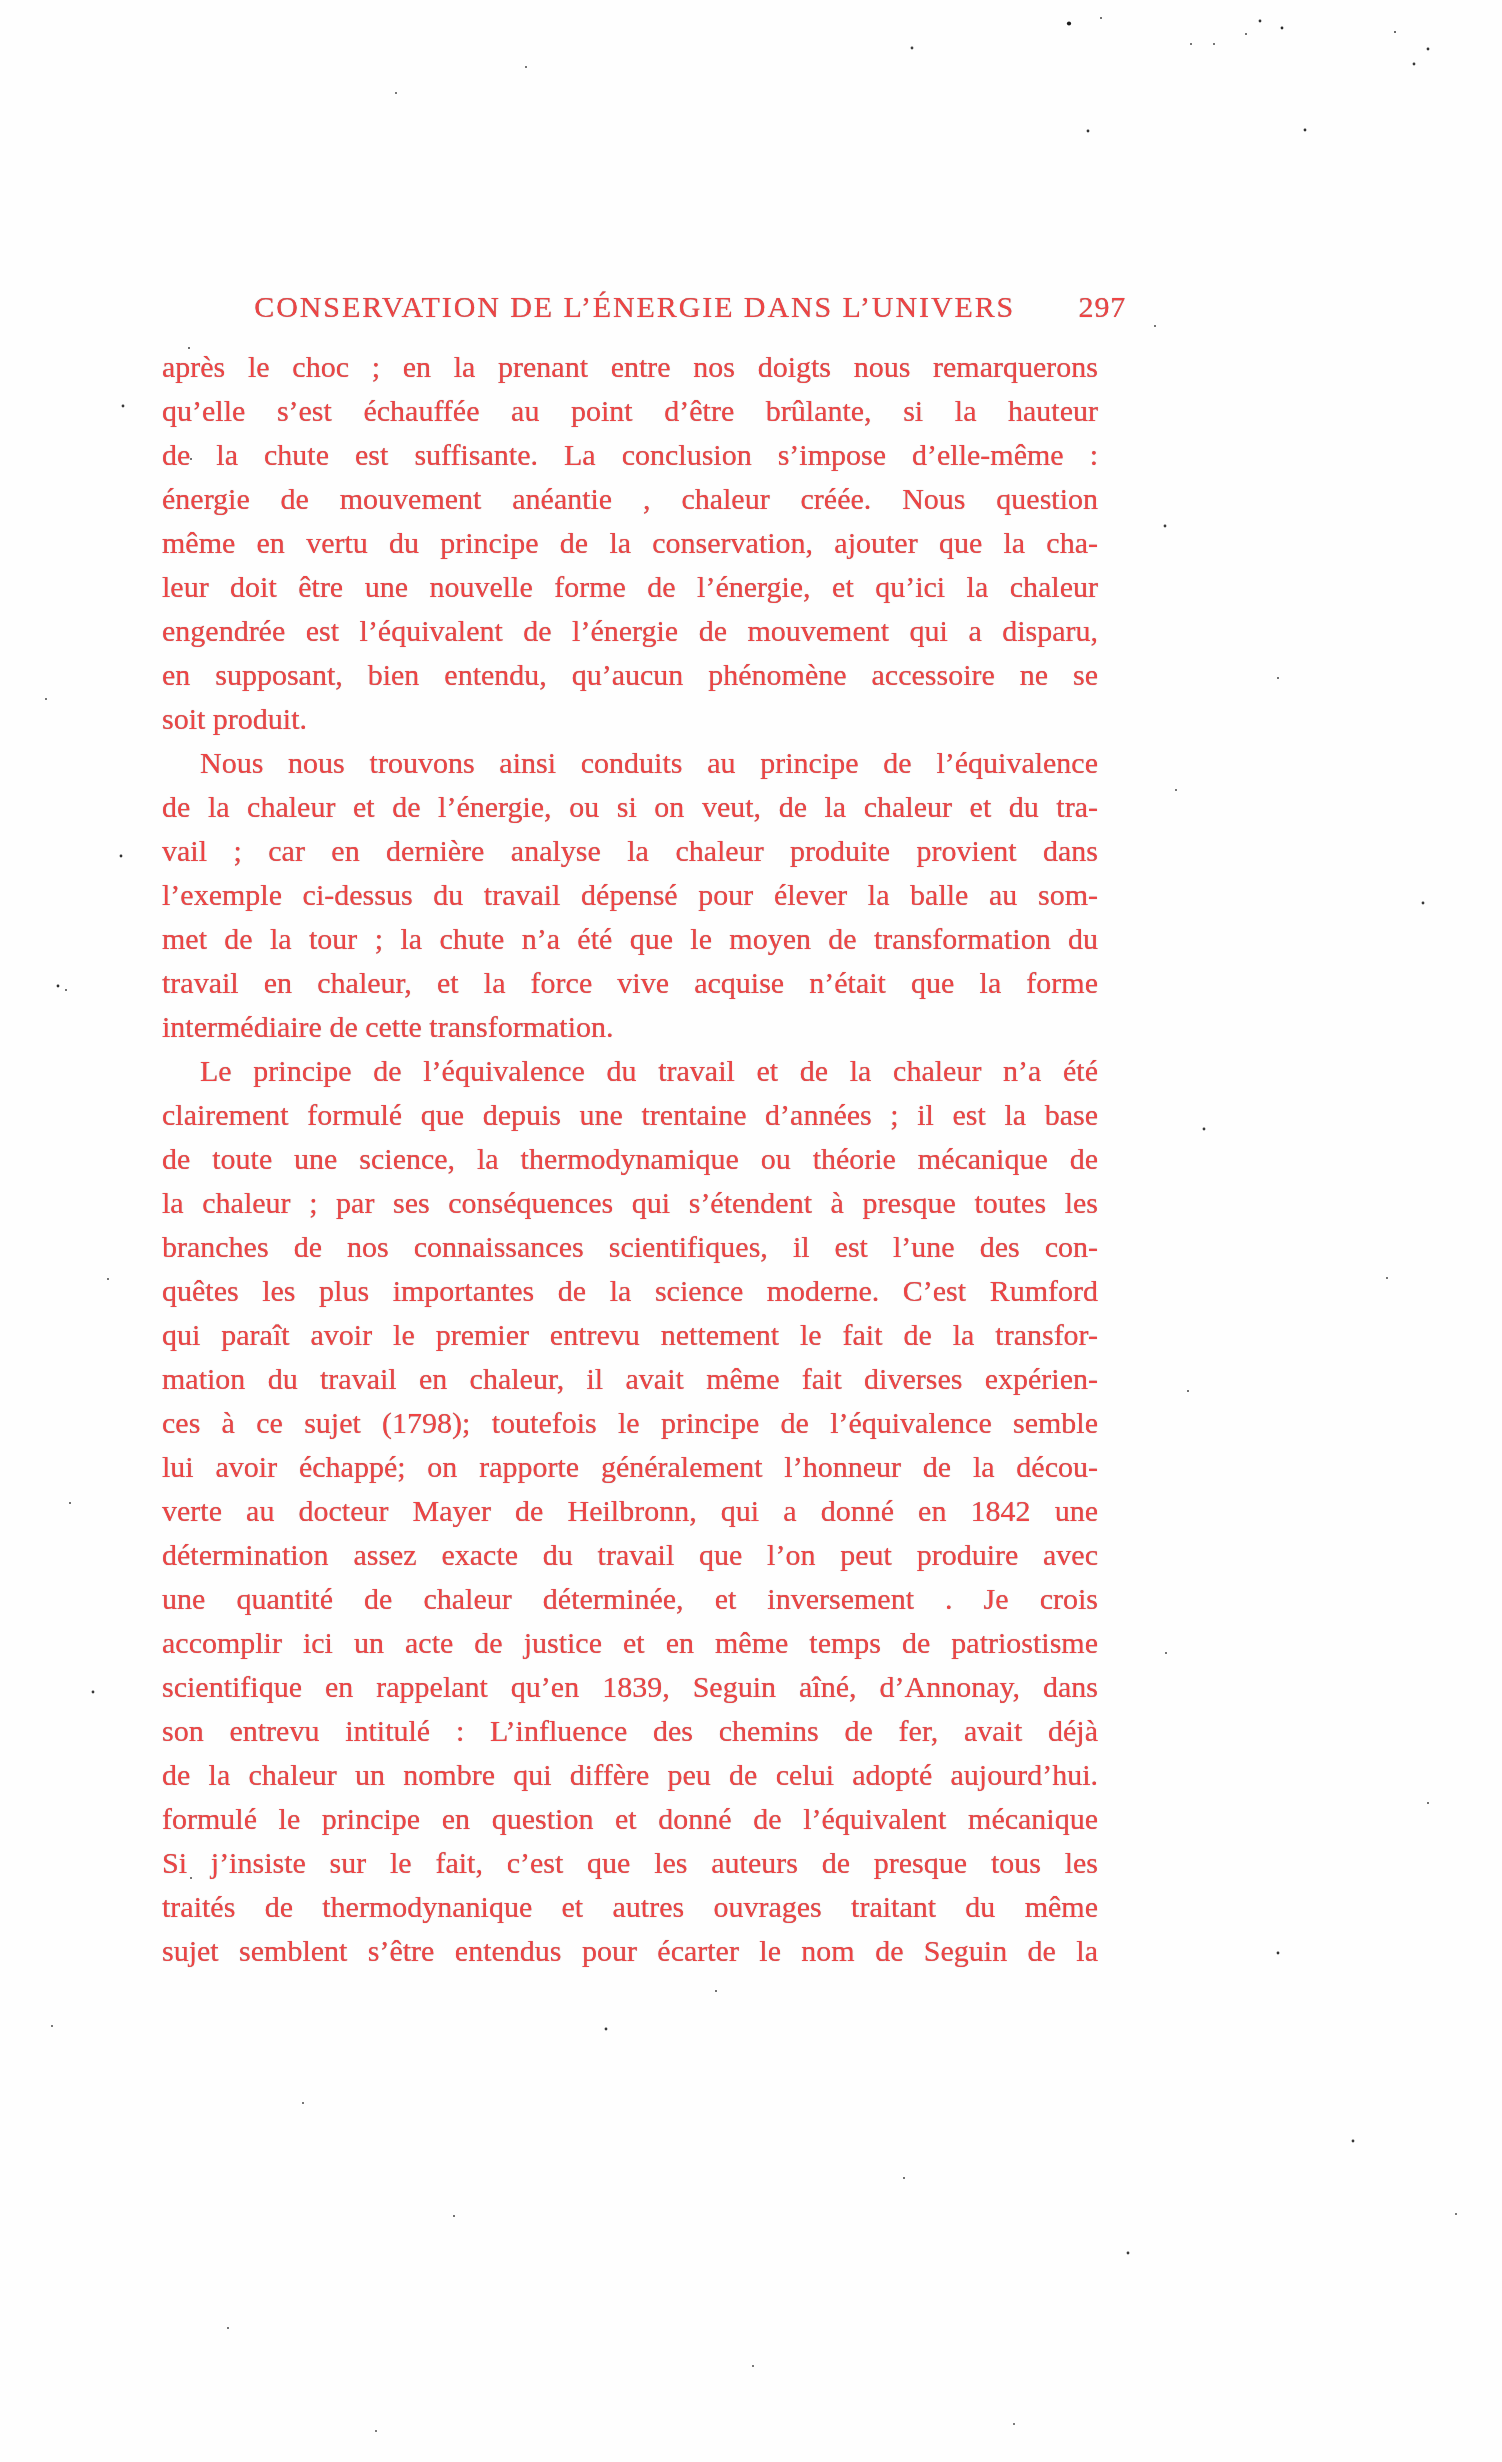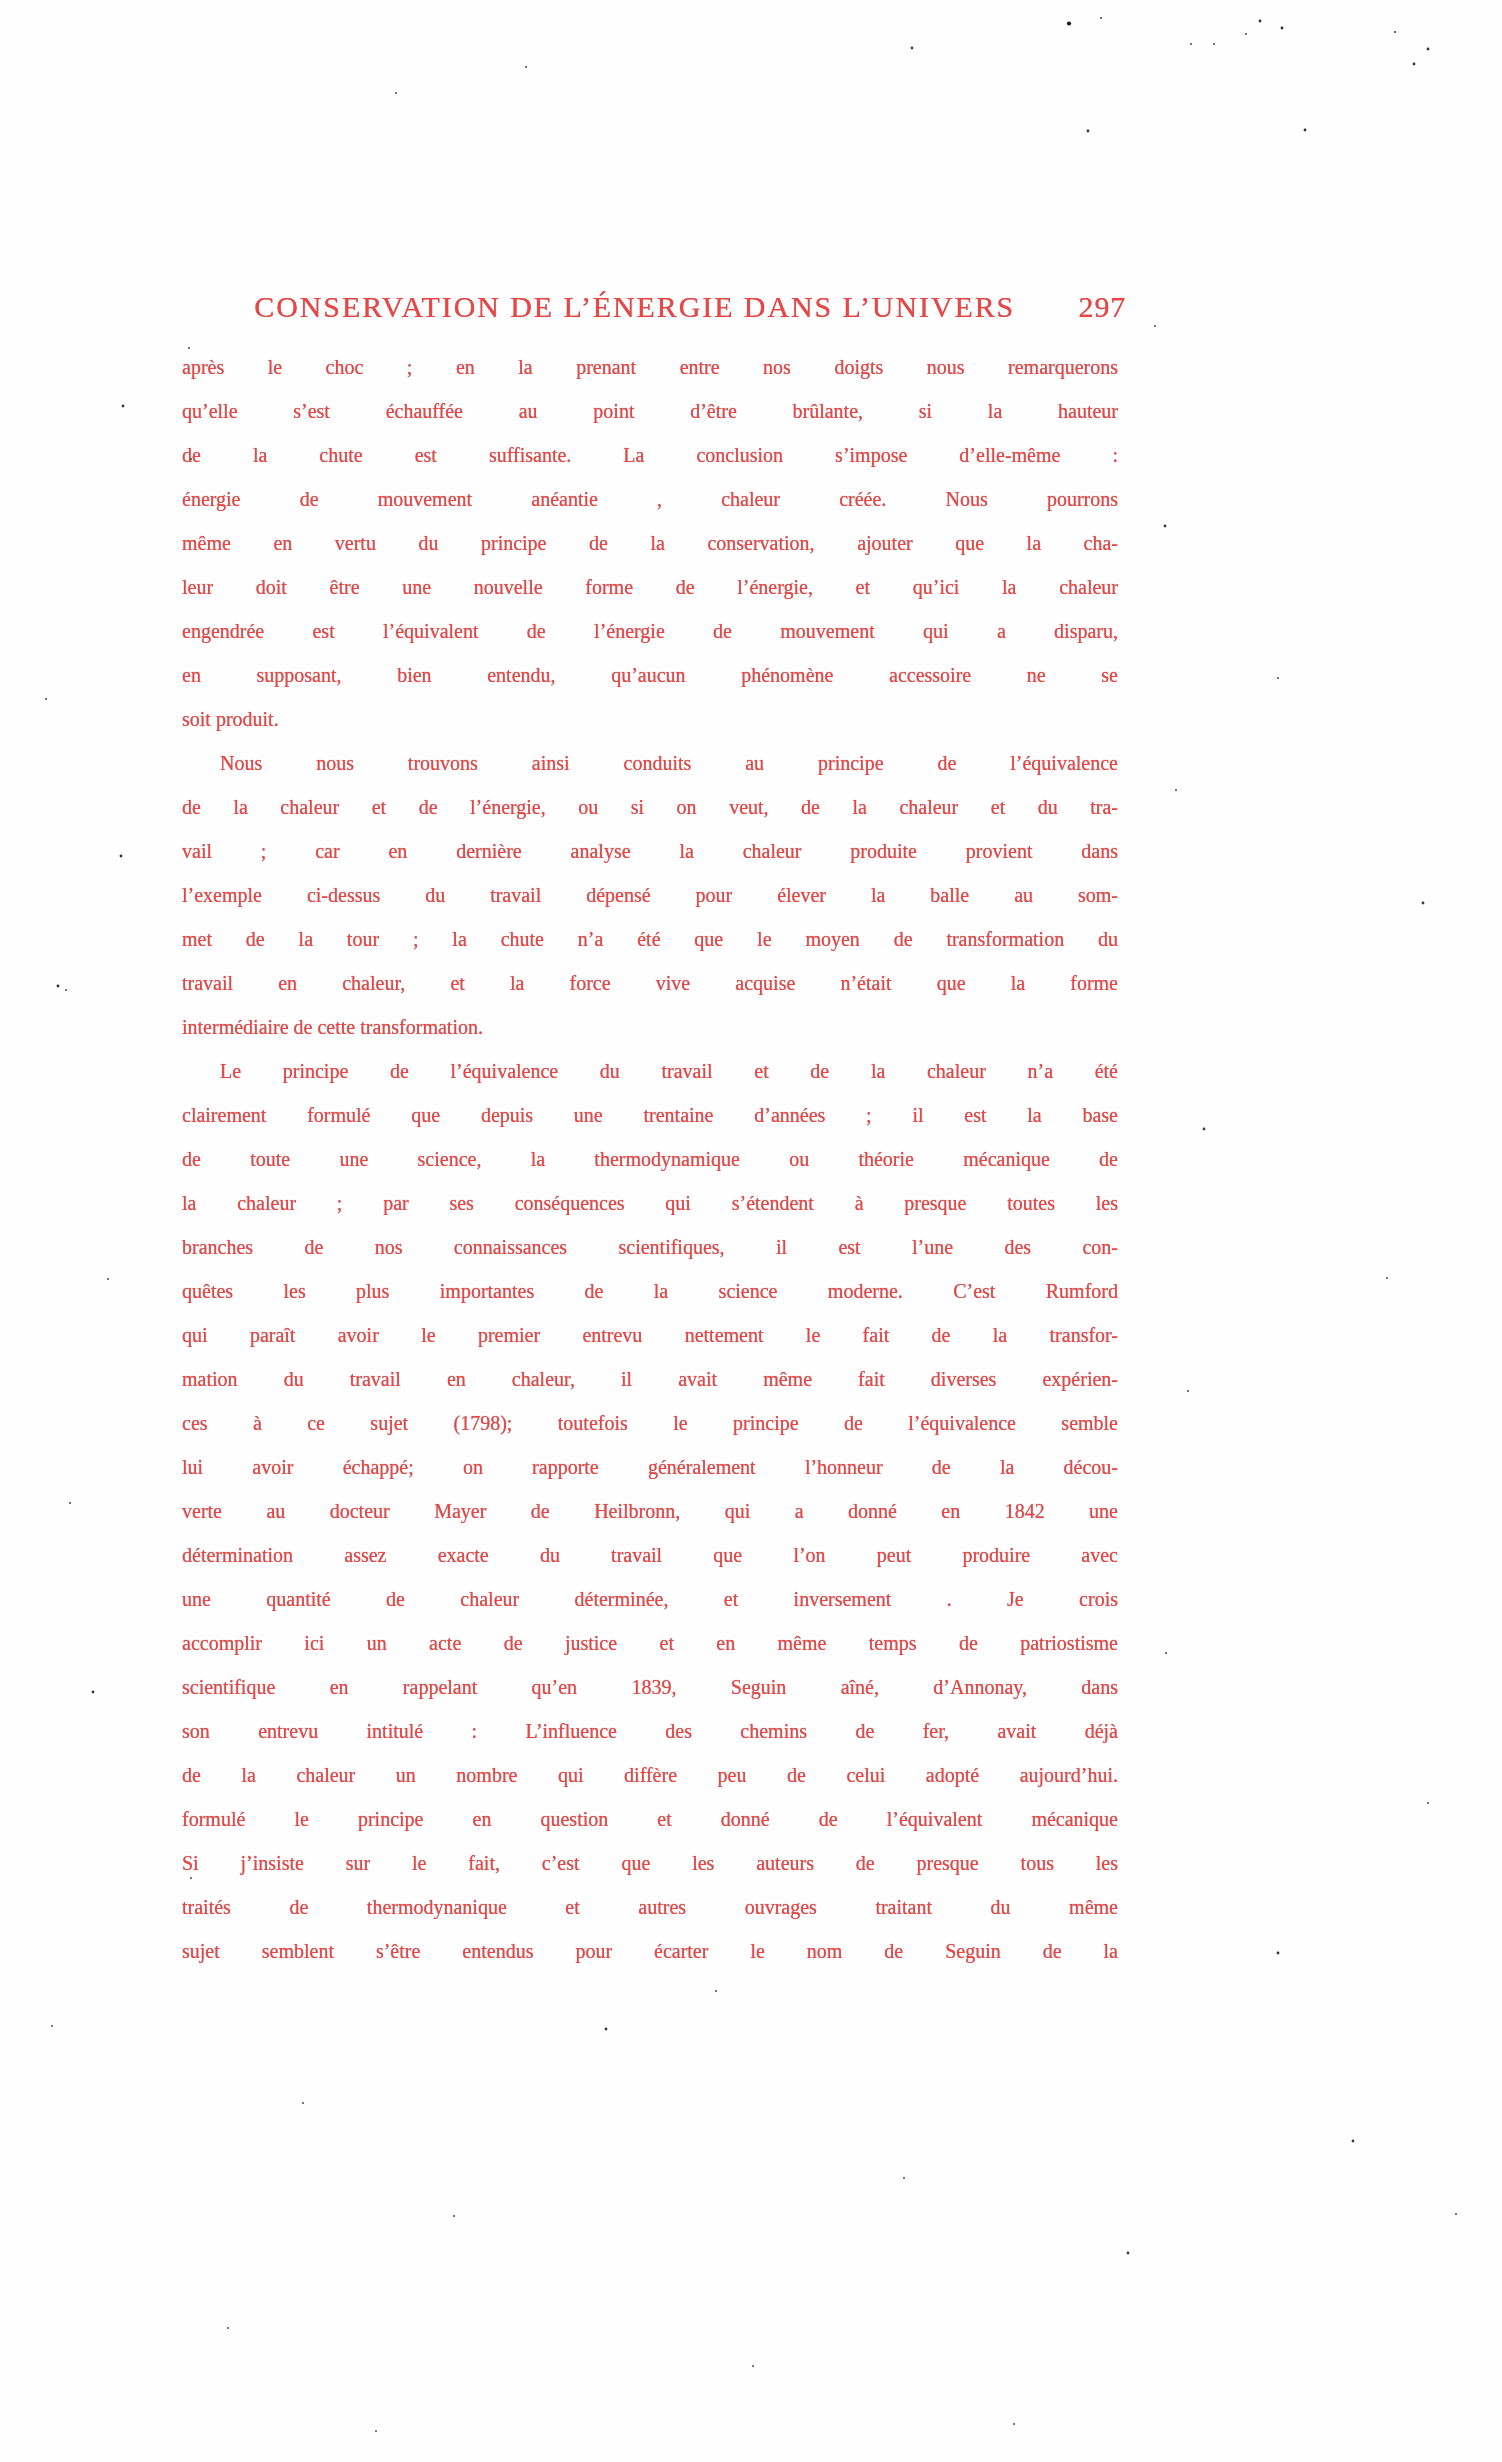--- a/index.html
+++ b/index.html
@@ -39,24 +39,24 @@
     right: -12px;
     top: 0;
     font-size: 30px;
     letter-spacing: 0.8px;
     text-shadow: 0 0 0.8px rgba(10,10,10,0.55);
     text-align: center;
   }
   
   .text-block {
     position: absolute;
-    left: 182px;
+    left: 162px;
     top: 345px;
     width: 936px;
-    font-size: 20px;
+    font-size: 30px;
     line-height: 44px;
     text-shadow: 0 0 0.8px rgba(10,10,10,0.5);
   }
   .paragraph { margin: 0; }
   .line {
     text-align: justify;
     text-align-last: justify;
     height: 44px;
     white-space: normal;
     overflow: visible;
@@ -136,21 +136,21 @@
   <div class="running-head">
     <span class="head-title">CONSERVATION DE L’ÉNERGIE DANS L’UNIVERS</span>
     <span class="page-number">297</span>
   </div>
 
   <div class="text-block" id="text-block">
       <div class="paragraph">
         <div class="line">après le choc ; en la prenant entre nos doigts nous remarquerons</div>
         <div class="line">qu’elle s’est échauffée au point d’être brûlante, si la hauteur</div>
         <div class="line">de la chute est suffisante. La conclusion s’impose d’elle-même :</div>
-        <div class="line">énergie de mouvement anéantie , chaleur créée. Nous pourrons</div>
+        <div class="line">énergie de mouvement anéantie , chaleur créée. Nous question</div>
         <div class="line">même en vertu du principe de la conservation, ajouter que la cha-</div>
         <div class="line">leur doit être une nouvelle forme de l’énergie, et qu’ici la chaleur</div>
         <div class="line">engendrée est l’équivalent de l’énergie de mouvement qui a disparu,</div>
         <div class="line">en supposant, bien entendu, qu’aucun phénomène accessoire ne se</div>
         <div class="line flush">soit produit.</div>
       </div>
       <div class="paragraph">
         <div class="line indent">Nous nous trouvons ainsi conduits au principe de l’équivalence</div>
         <div class="line">de la chaleur et de l’énergie, ou si on veut, de la chaleur et du tra-</div>
         <div class="line">vail ; car en dernière analyse la chaleur produite provient dans</div>

